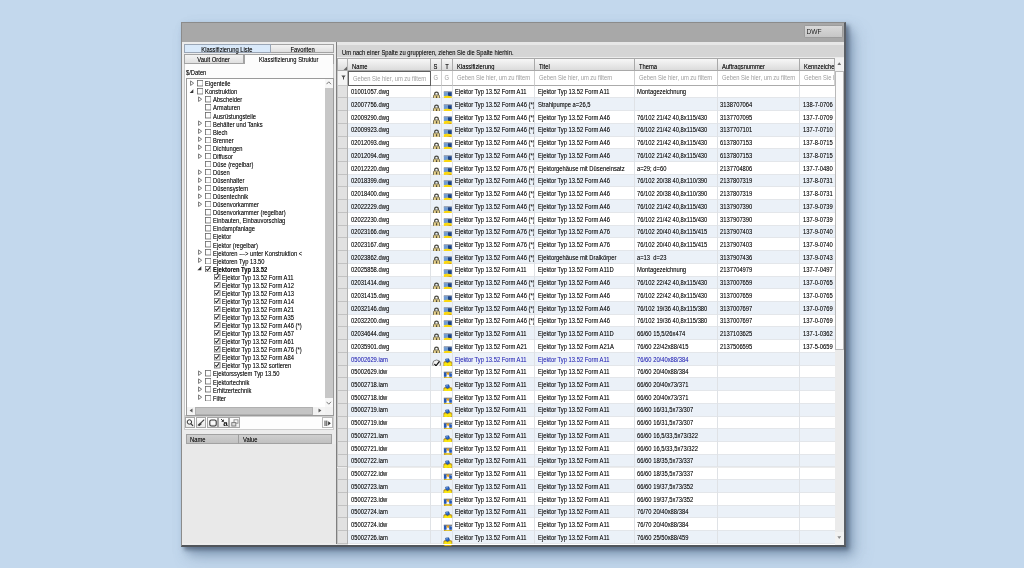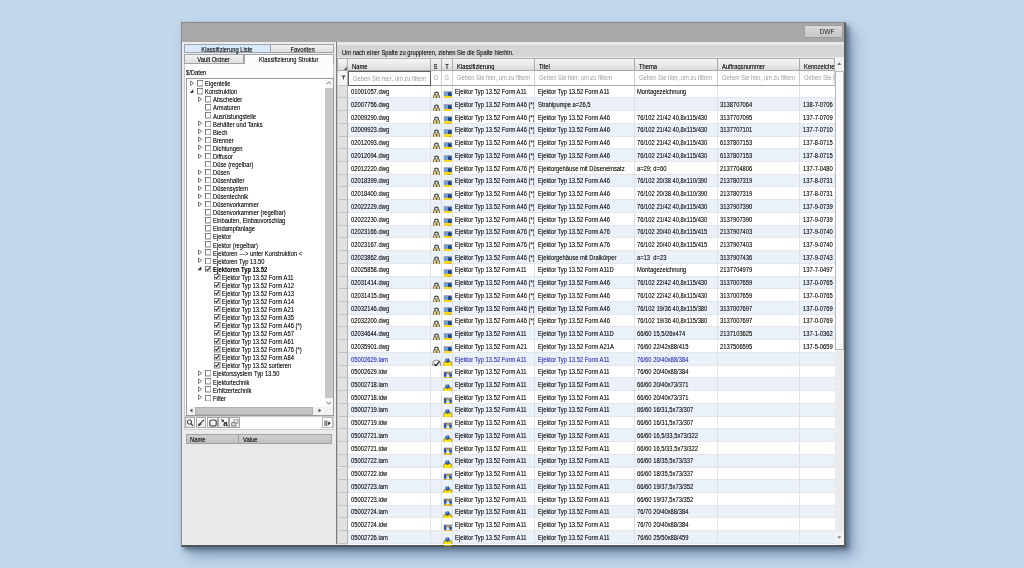--- a/index.html
+++ b/index.html
@@ -8,21 +8,21 @@
   .win{left:181px;top:22px;width:662px;height:522px;background:#ececec;
        border:1px solid #8b8b8b;border-right:2px solid #5a5f66;border-bottom:2px solid #50555b;
        box-shadow:3px 3px 4px rgba(70,88,110,.65), 6px 7px 10px rgba(100,125,155,.55), 10px 11px 16px rgba(120,145,175,.35);}
   .txt{font-size:7px;color:#161616;white-space:nowrap;line-height:1;text-shadow:0 0 0.45px rgba(22,22,22,.55);}
   .sx{display:inline-block;transform:scaleX(0.83);transform-origin:0 0;}
   .sc{display:inline-block;transform:scaleX(0.83);transform-origin:50% 0;}
 </style></head><body>
 <div class="abs win"></div>
 
 <div class="abs" style="left:182px;top:23px;width:662px;height:18.5px;background:#a8a8a8;"></div>
-<div class="abs" style="left:803.5px;top:25px;width:39px;height:13px;background:linear-gradient(#d9d9d9,#c6c6c6);border:1px solid #9c9c9c;border-radius:1.5px;box-sizing:border-box;text-align:right;padding-right:5px;line-height:11.5px;font-size:8px;color:#222;"><span class="sc">DWF</span></div>
+<div class="abs" style="left:803.5px;top:25px;width:39px;height:13px;background:linear-gradient(#d9d9d9,#c6c6c6);border:1px solid #9c9c9c;border-radius:1.5px;box-sizing:border-box;text-align:left;padding-right:5px;line-height:11.5px;font-size:8px;color:#222;"><span class="sc">DWF</span></div>
 <div class="abs" style="left:182px;top:41.5px;width:154px;height:502px;background:#ececec;"></div>
 <div class="abs" style="left:336px;top:41.5px;width:1px;height:502px;background:#7f7f7f;"></div>
 <div class="abs" style="left:183.5px;top:44.2px;width:87.5px;height:8.9px;box-sizing:border-box;background:#d9e9fa;border:1px solid #9aa6b6;text-align:center;"></div>
 <div class="abs txt" style="left:183.5px;top:46px;width:87.5px;text-align:center;"><span class="sc">Klassifizierung Liste</span></div>
 <div class="abs" style="left:271px;top:44.2px;width:62.8px;height:8.9px;box-sizing:border-box;background:linear-gradient(#f3f3f3,#dfdfdf);border:1px solid #a3a3a3;border-left:none;"></div>
 <div class="abs txt" style="left:271px;top:46px;width:62.8px;text-align:center;"><span class="sc">Favoriten</span></div>
 <div class="abs" style="left:183.5px;top:54.2px;width:60.2px;height:9.8px;box-sizing:border-box;background:linear-gradient(#f3f3f3,#dfdfdf);border:1px solid #a3a3a3;"></div>
 <div class="abs txt" style="left:183.5px;top:56.4px;width:60.2px;text-align:center;"><span class="sc">Vault Ordner</span></div>
 <div class="abs" style="left:243.7px;top:54.2px;width:90.3px;height:9.8px;box-sizing:border-box;background:#fcfcfc;border:1px solid #a3a3a3;border-bottom:none;"></div>
 <div class="abs txt" style="left:243.7px;top:56.4px;width:90.3px;text-align:center;"><span class="sc">Klassifizierung Struktur</span></div>

